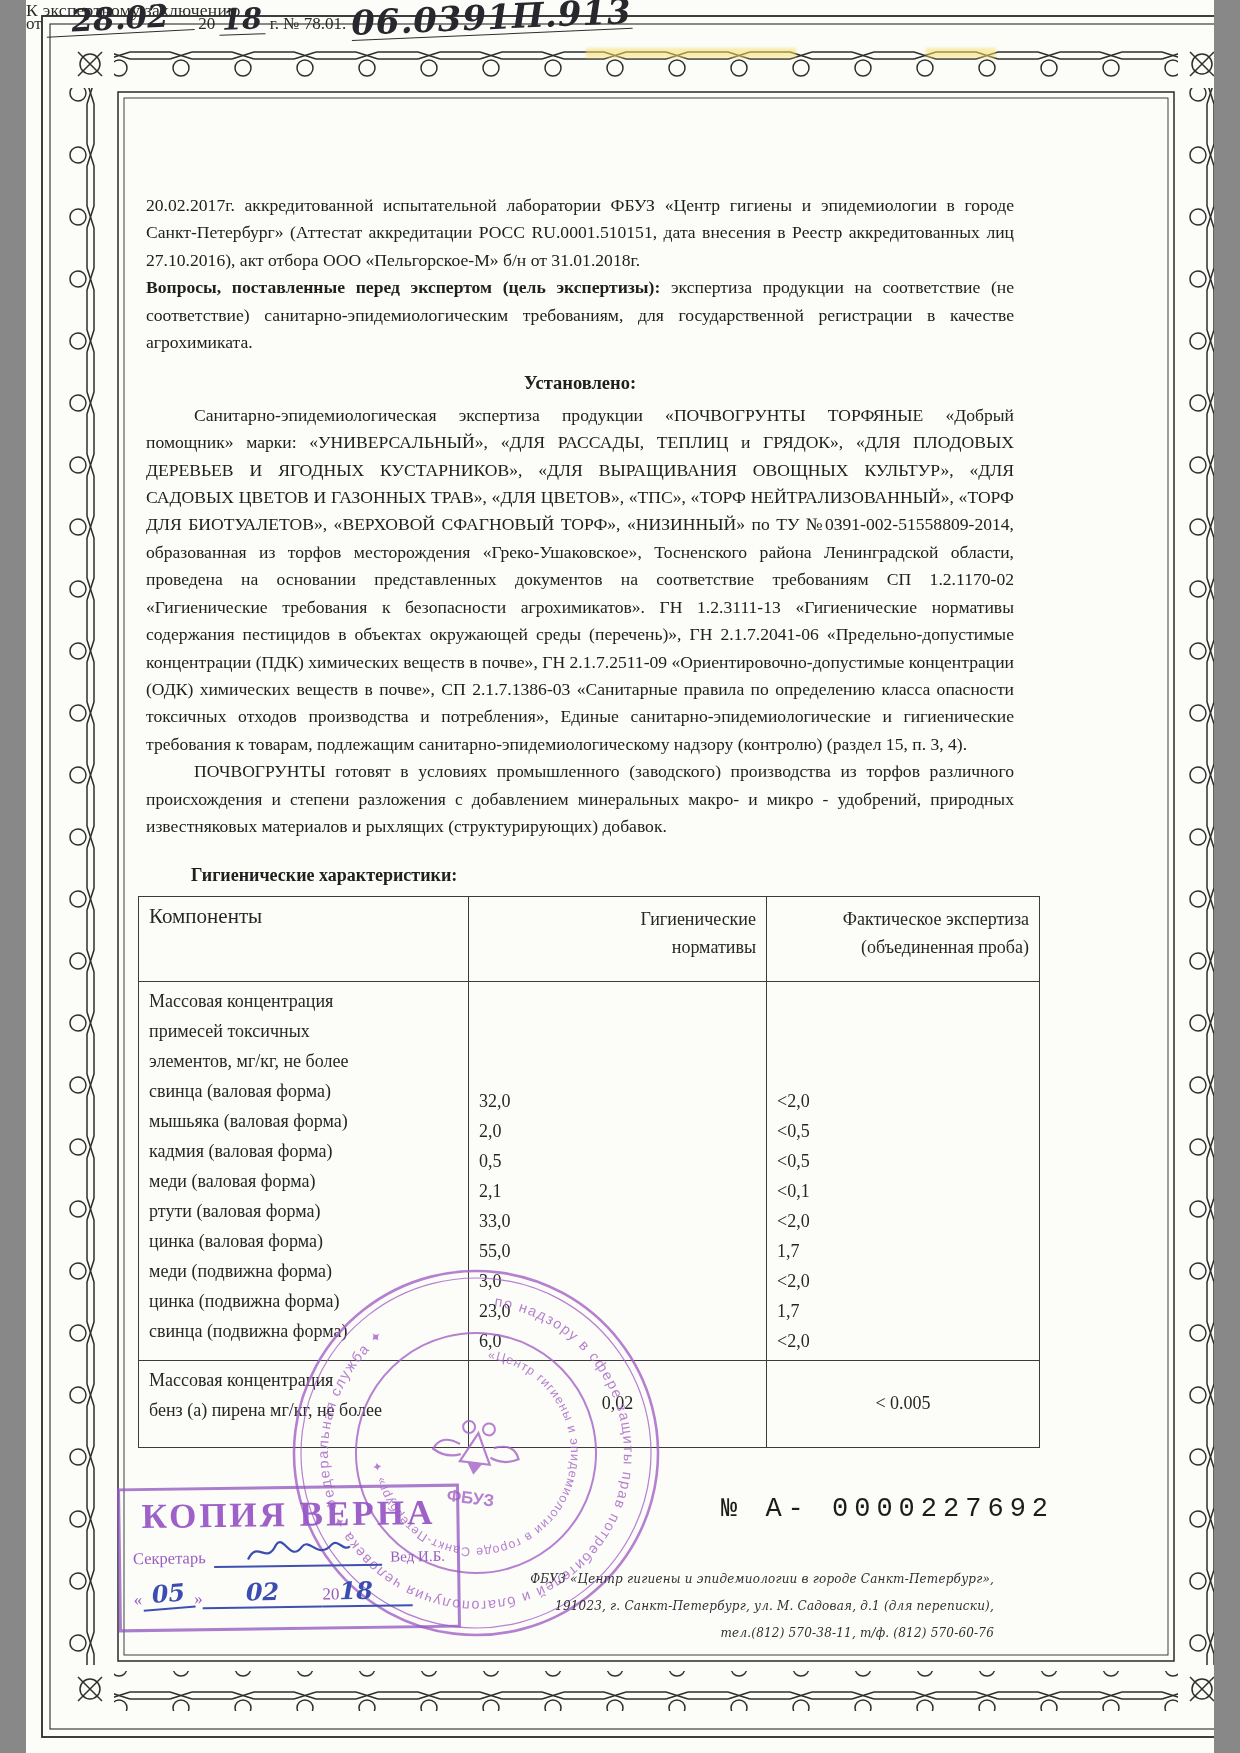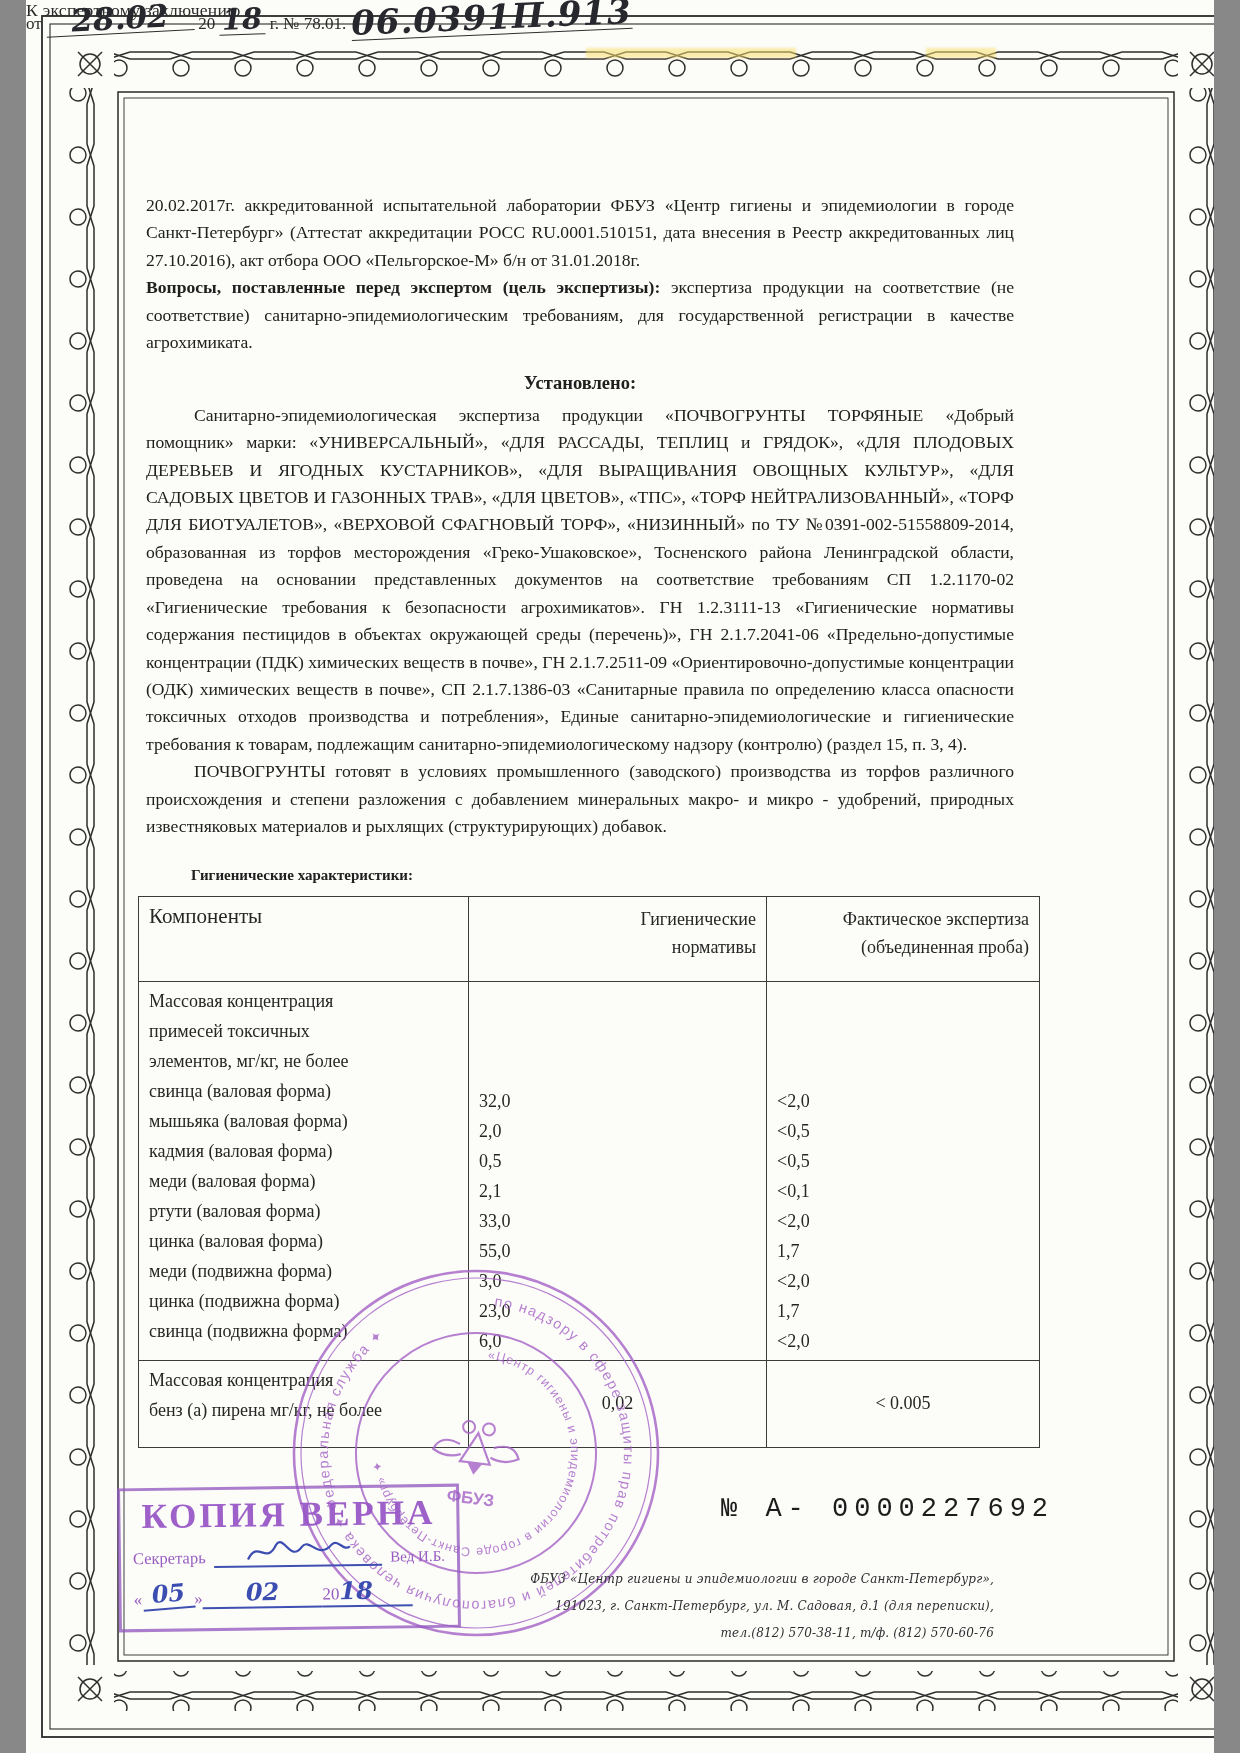--- a/index.html
+++ b/index.html
@@ -22,21 +22,21 @@
              font-size:29px; transform:rotate(-2deg); line-height:30px; }
   .hw-num  { display:inline-block; min-width:230px; text-align:left; border-bottom:1.6px solid #2e2e2e;
              font-size:34px; transform:rotate(-2.5deg); line-height:34px; letter-spacing:1px; }
 
   
   .doc-body { position:absolute; left:120px; top:192px; width:868px;
               font-size:17.6px; line-height:27.4px; text-align:justify; color:#202020; }
   .doc-body p { margin:0; }
   .indent { text-indent:48px; }
   .h-center { text-align:center; font-weight:bold; font-size:18.5px; margin:14px 0 4px 0 !important; }
-  .tbl-heading { font-weight:bold; font-size:15px; margin-top:22px !important; text-indent:45px; }
+  .tbl-heading { font-weight:bold; font-size:18px; margin-top:22px !important; text-indent:45px; }
 
   
   .gtable { display:grid; grid-template-columns:330px 298px 272px; width:900px; margin-left:-8px; margin-top:6px;
             border:1.7px solid #3c3c3c; font-size:18px; color:#262626; }
   .gcell { border-right:1.5px solid #3c3c3c; border-bottom:1.5px solid #3c3c3c; padding:4px 10px; }
   .gcell.lastcol { border-right:none; }
   .gcell.lastrow { border-bottom:none; }
   .gcell.hdr { min-height:72px; }
   .gcell.hdr.c1 { font-size:21px; padding-top:6px; }
   .hdr-center { text-align:right; line-height:28px; padding-top:8px; }

